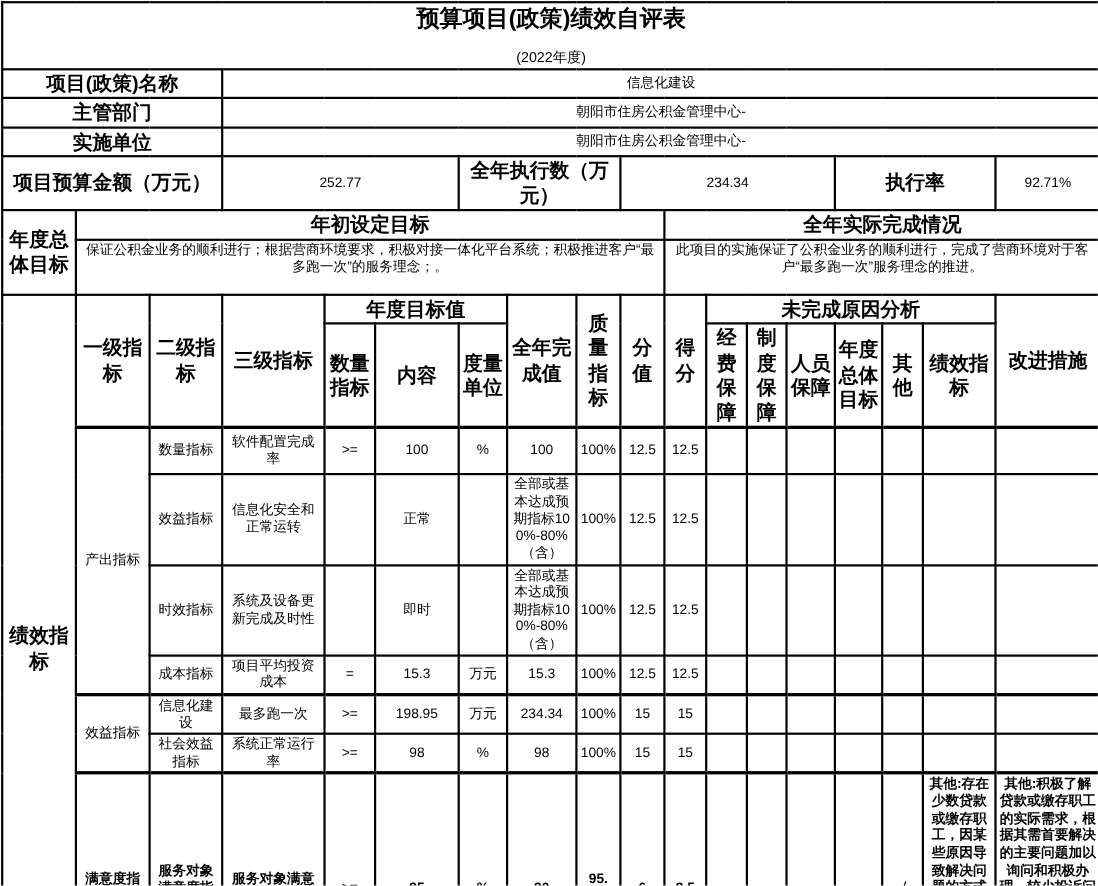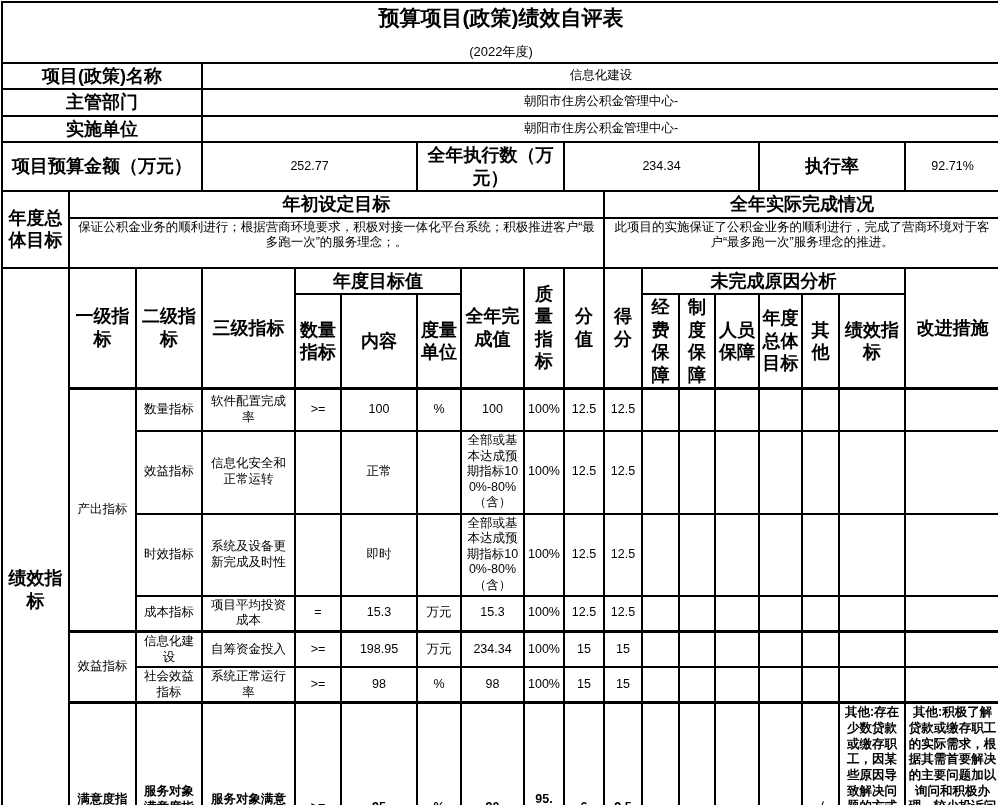--- a/index.html
+++ b/index.html
@@ -211,21 +211,21 @@
     <td class="c"></td>
     <td class="c"></td>
     <td class="c"></td>
     <td class="l"></td>
     <td class="l"></td>
   </tr>
 
   <tr class="rd5">
     <td rowspan="2" class="l thick-top">效益指标</td>
     <td class="l thick-top">信息化建设</td>
-    <td class="l thick-top">自筹资金投入</td>
+    <td class="l thick-top">最多跑一次</td>
     <td class="c thick-top">&gt;=</td>
     <td class="l thick-top">198.95</td>
     <td class="c thick-top">万元</td>
     <td class="l thick-top">234.34</td>
     <td class="c thick-top">100%</td>
     <td class="c thick-top">15</td>
     <td class="c thick-top">15</td>
     <td class="c thick-top"></td>
     <td class="c thick-top"></td>
     <td class="c thick-top"></td>

